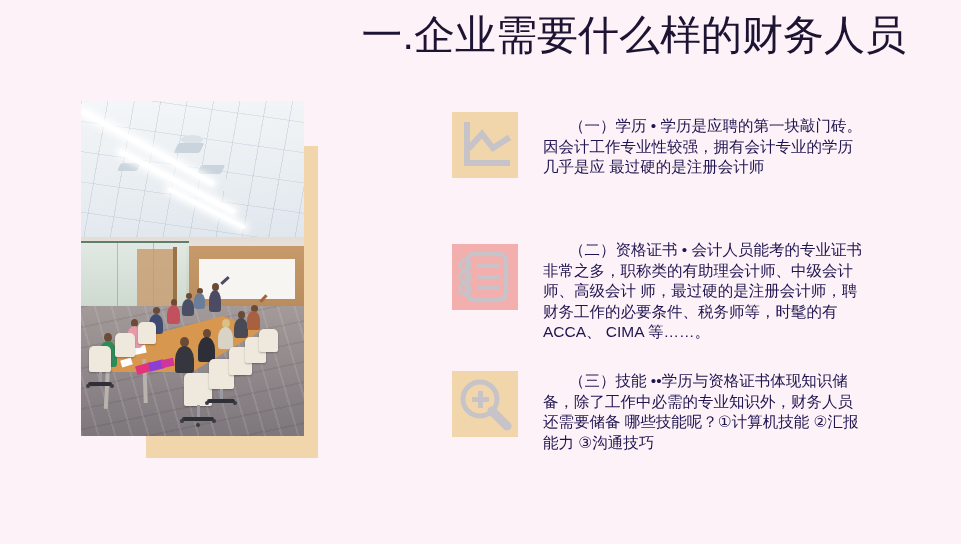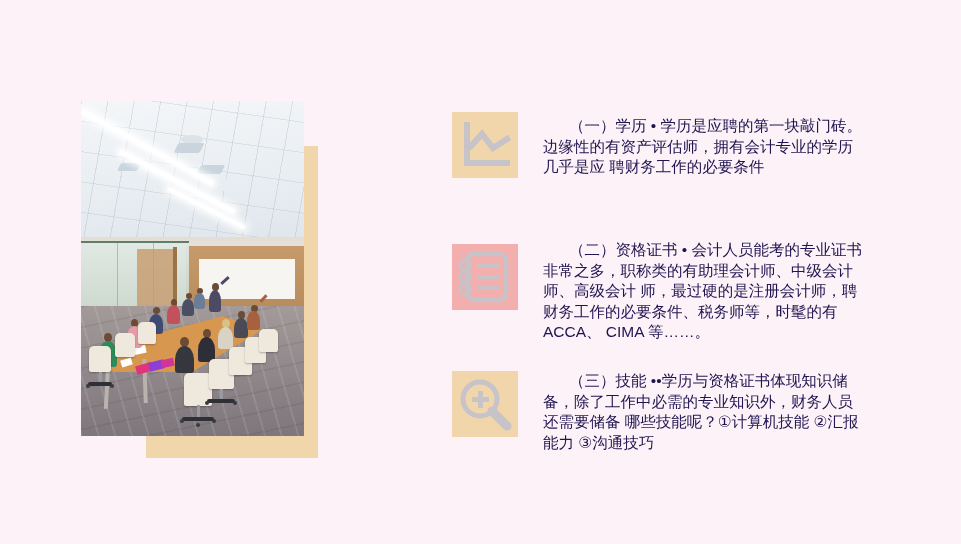--- a/index.html
+++ b/index.html
@@ -103,20 +103,21 @@
   #row2{top:244px;}
   #row2 .body-text{top:-4px;}
   #row3{top:371px;}
   #row3 .body-text{top:0px;}
 </style>
 </head>
 <body>
 
 <div id="slide">
 
+  <div id="title">一.企业需要什么样的财务人员</div>
 
   <div id="accent-block"></div>
 
   <div id="photo-frame">
     <div class="ph ceiling"></div>
     <div class="ph ceil-grid"></div>
     <div class="ph dome"></div>
     <div class="ph dome2"></div>
     <div class="ph vent v1"></div>
     <div class="ph vent v2"></div>
@@ -200,21 +201,21 @@
   </div>
 
   <div class="row" id="row1">
     <div class="icon-sq">
       <svg viewBox="0 0 66 66" xmlns="http://www.w3.org/2000/svg">
         <rect x="0" y="0" width="66" height="66" fill="#f1d5ab"></rect>
         <path d="M12 10 h6 v38 h40 v6 H12 Z" fill="#c6c3c9"></path>
         <path d="M19 34 L30 22 L41 36 L55 27" fill="none" stroke="#c6c3c9" stroke-width="6" stroke-linecap="square" stroke-linejoin="miter"></path>
       </svg>
     </div>
-    <div class="body-text">（一）学历 • 学历是应聘的第一块敲门砖。边缘性的有资产评估师，拥有会计专业的学历几乎是应 聘财务工作的必要条件</div>
+    <div class="body-text">（一）学历 • 学历是应聘的第一块敲门砖。因会计工作专业性较强，拥有会计专业的学历几乎是应 最过硬的是注册会计师</div>
   </div>
 
   <div class="row" id="row2">
     <div class="icon-sq">
       <svg viewBox="0 0 66 66" xmlns="http://www.w3.org/2000/svg">
         <rect x="0" y="0" width="66" height="66" fill="#f3aeae"></rect>
         <rect x="15" y="10" width="39" height="46" rx="7" ry="7" fill="none" stroke="#c6c3c9" stroke-width="4.5"></rect>
         <circle cx="13" cy="21" r="5" fill="none" stroke="#c6c3c9" stroke-width="3.5"></circle>
         <circle cx="13" cy="33" r="5" fill="none" stroke="#c6c3c9" stroke-width="3.5"></circle>
         <circle cx="13" cy="45" r="5" fill="none" stroke="#c6c3c9" stroke-width="3.5"></circle>

